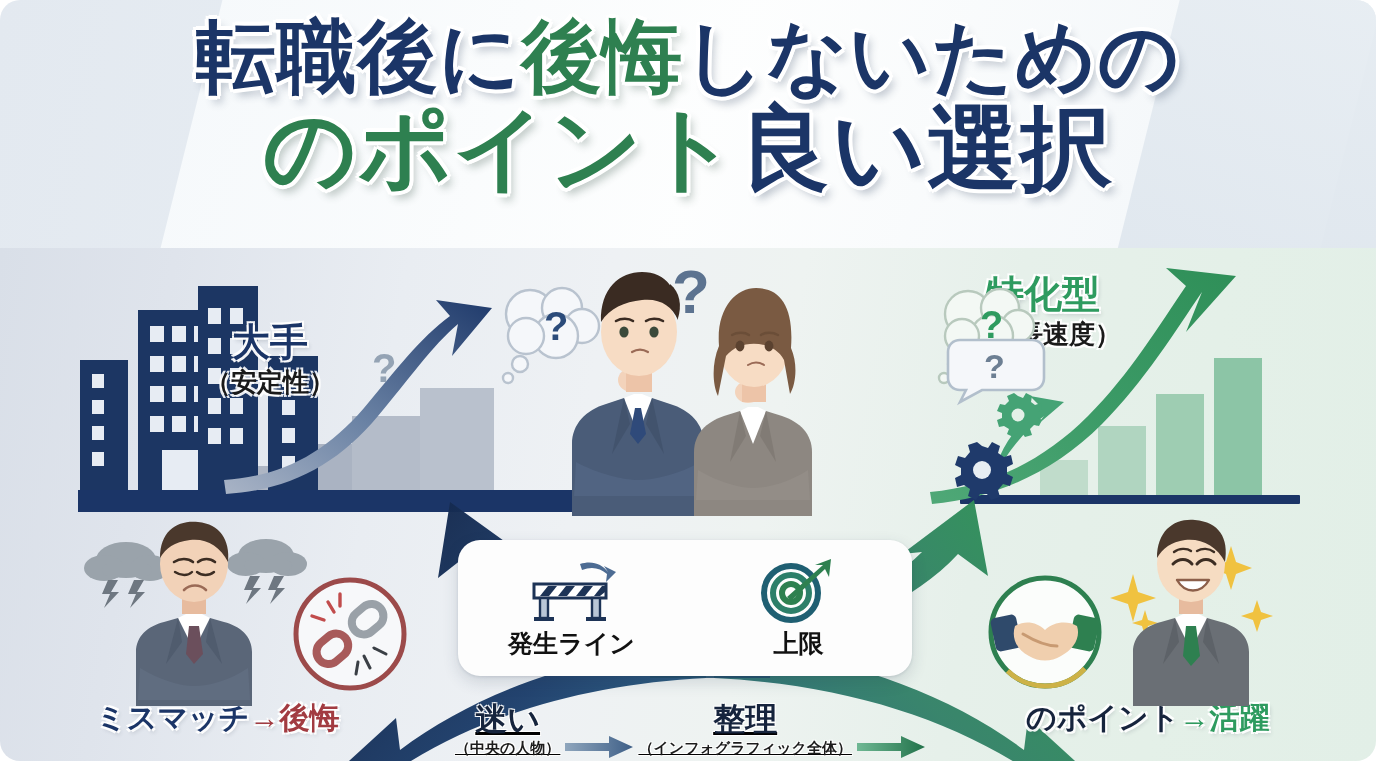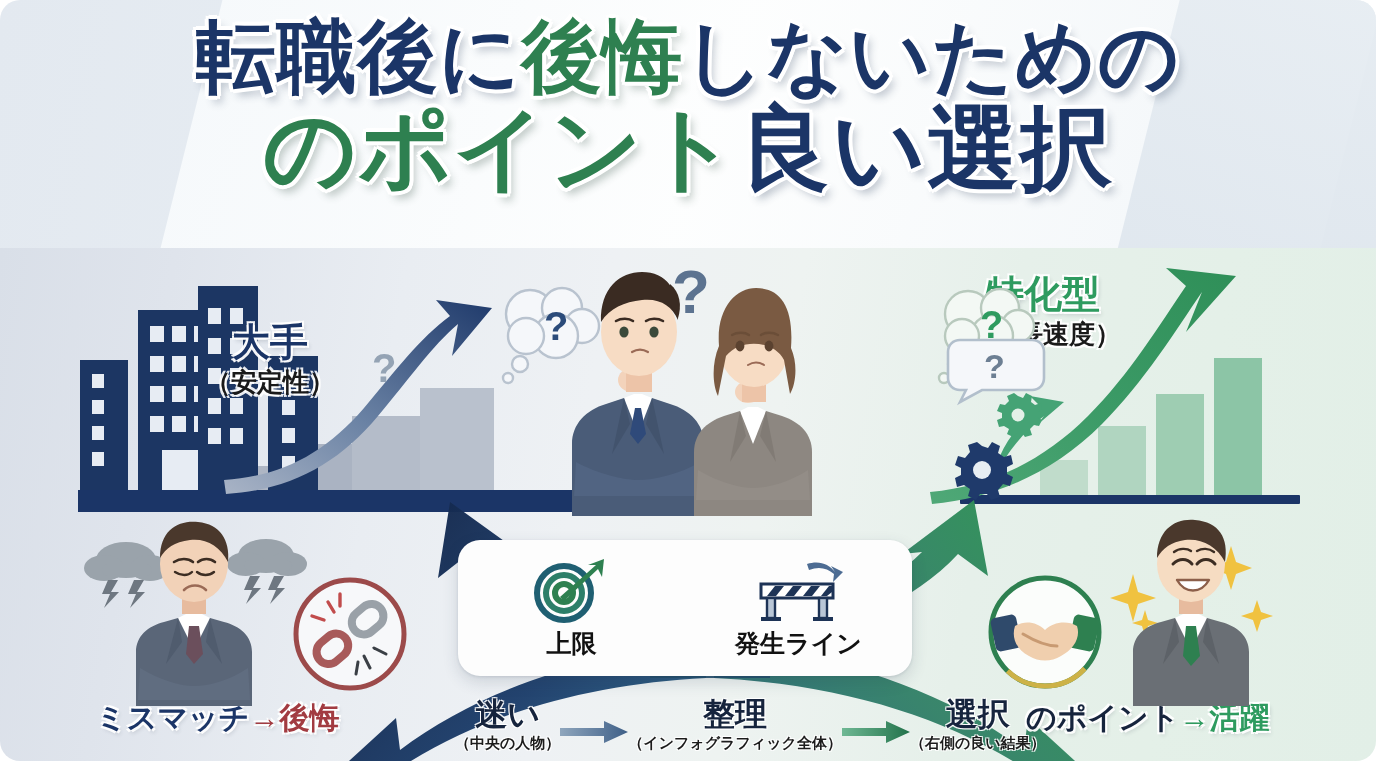--- a/index.html
+++ b/index.html
@@ -161,22 +161,23 @@
   .card-item { text-align: center; width: 150px; }
   .card-item .ic { height: 66px; display: flex; align-items: center; justify-content: center; }
   .card-item .lbl {
     margin-top: 4px; font-size: 25px; font-weight: 900; color: #111; white-space: nowrap;
   }
 
   
   .flow-row {
     position: absolute; left: 455px; top: 692px;
     width: 470px; height: 66px;
-    display: flex; align-items: center; justify-content: space-between;
+    display: flex; align-items: flex-end; justify-content: space-between;
     z-index: 12;
+    text-decoration: underline;
   }
   .flow-step { text-align: center; }
   .flow-step .w {
     font-size: 32px; font-weight: 900; color: #16243d; line-height: 1;
     text-shadow: -1px -1px 0 rgba(255,255,255,.9), 1px -1px 0 rgba(255,255,255,.9),
                  -1px 1px 0 rgba(255,255,255,.9), 1px 1px 0 rgba(255,255,255,.9);
   }
   .flow-step .n {
     font-size: 15px; font-weight: 800; color: #1c1c1c; margin-top: 4px; white-space: nowrap;
     text-shadow: -1px -1px 0 rgba(255,255,255,.85), 1px -1px 0 rgba(255,255,255,.85),
@@ -499,32 +500,20 @@
       <div class="big">特化型</div>
       <div class="sub">（成長速度）</div>
     </div>
 
     <div class="outcome outcome-left"><span class="oc-navy">ミスマッチ</span><span class="oc-red">→</span><span class="oc-red">後悔</span></div>
 
     <div class="outcome outcome-right"><span class="oc-dark">のポイント</span><span class="oc-green">→</span><span class="oc-green">活躍</span></div>
   </div>
 
   <div class="center-card">
-
-    <div class="card-item">
-      <div class="ic">
-        <svg width="84" height="66" viewBox="0 0 84 66">
-          <circle cx="34" cy="36" r="27" fill="none" stroke="#1f5f72" stroke-width="6"></circle>
-          <circle cx="34" cy="36" r="18" fill="none" stroke="#2d7f69" stroke-width="6"></circle>
-          <circle cx="34" cy="36" r="9" fill="none" stroke="#2e8050" stroke-width="6"></circle>
-          <path d="M30,40 L66,8 L58,8 L74,2 L72,20 L68,12 L34,44 Z" fill="#2e8050"></path>
-        </svg>
-      </div>
-      <div class="lbl">上限</div>
-    </div>
 
     <div class="card-item">
       <div class="ic">
         <svg width="92" height="64" viewBox="0 0 92 64">
           <path d="M54,6 C66,2 76,6 82,14 L78,8 L90,14 L80,24 L81,16 C74,10 66,8 56,12 Z" fill="#4d6c93"></path>
           <rect x="8" y="26" width="72" height="14" fill="#ffffff" stroke="#1d3356" stroke-width="3"></rect>
           <g fill="#1d3356">
             <path d="M14,38 L22,28 L31,28 L23,38 Z"></path>
             <path d="M32,38 L40,28 L49,28 L41,38 Z"></path>
             <path d="M50,38 L58,28 L67,28 L59,38 Z"></path>
@@ -532,20 +521,32 @@
           </g>
           <rect x="14" y="40" width="8" height="20" fill="#b9c6d6" stroke="#1d3356" stroke-width="2.4"></rect>
           <rect x="66" y="40" width="8" height="20" fill="#b9c6d6" stroke="#1d3356" stroke-width="2.4"></rect>
           <rect x="8" y="59" width="20" height="4" fill="#1d3356"></rect>
           <rect x="60" y="59" width="20" height="4" fill="#1d3356"></rect>
         </svg>
       </div>
       <div class="lbl">発生ライン</div>
     </div>
 
+    <div class="card-item">
+      <div class="ic">
+        <svg width="84" height="66" viewBox="0 0 84 66">
+          <circle cx="34" cy="36" r="27" fill="none" stroke="#1f5f72" stroke-width="6"></circle>
+          <circle cx="34" cy="36" r="18" fill="none" stroke="#2d7f69" stroke-width="6"></circle>
+          <circle cx="34" cy="36" r="9" fill="none" stroke="#2e8050" stroke-width="6"></circle>
+          <path d="M30,40 L66,8 L58,8 L74,2 L72,20 L68,12 L34,44 Z" fill="#2e8050"></path>
+        </svg>
+      </div>
+      <div class="lbl">上限</div>
+    </div>
+
   </div>
 
   <div class="flow-row">
     <div class="flow-step">
       <div class="w">迷い</div>
       <div class="n">（中央の人物）</div>
     </div>
     <div class="flow-arrow">
       <svg width="68" height="22" viewBox="0 0 68 22">
         <defs>
@@ -565,19 +566,15 @@
       <svg width="68" height="22" viewBox="0 0 68 22">
         <defs>
             <linearGradient id="fa2" x1="0" y1="0" x2="1" y2="0">
           <stop offset="0" stop-color="#6fb894"></stop>
               <stop offset="1" stop-color="#22724a"></stop>
         </linearGradient>
           </defs>
         <path d="M0,7 L44,7 L44,0 L68,11 L44,22 L44,15 L0,15 Z" fill="url(#fa2)"></path>
       </svg>
     </div>
-    <div class="flow-step">
-      <div class="w">選択</div>
-      <div class="n">（右側の良い結果）</div>
-    </div>
   </div>
 
 </div>
 
 </body></html>

